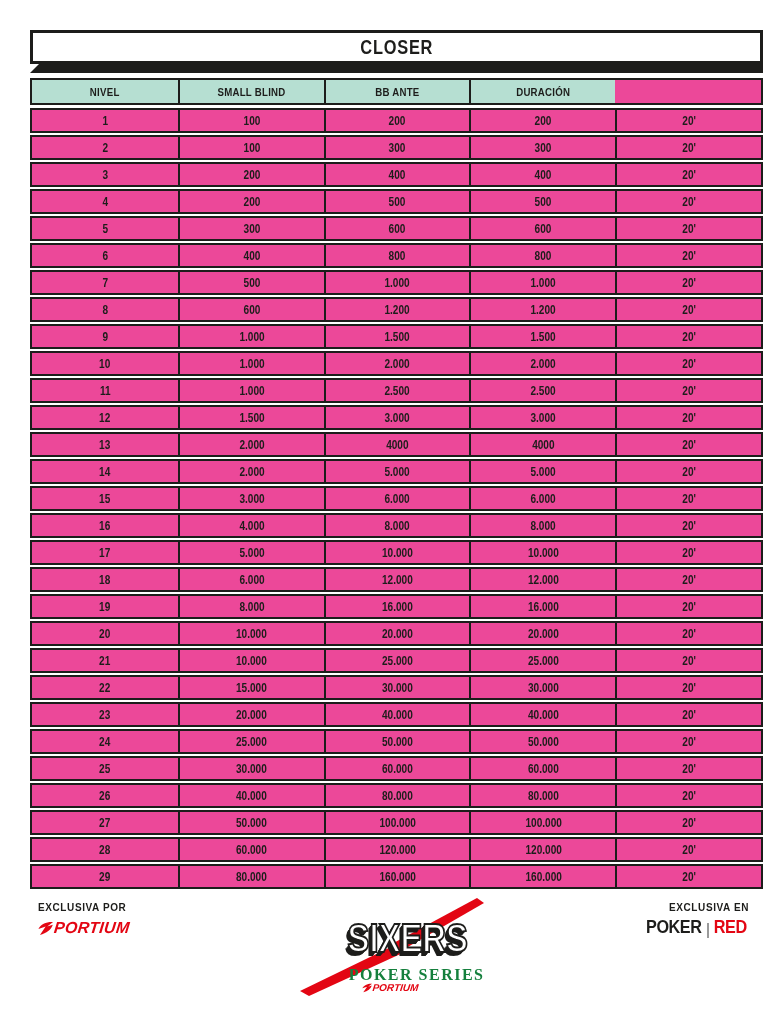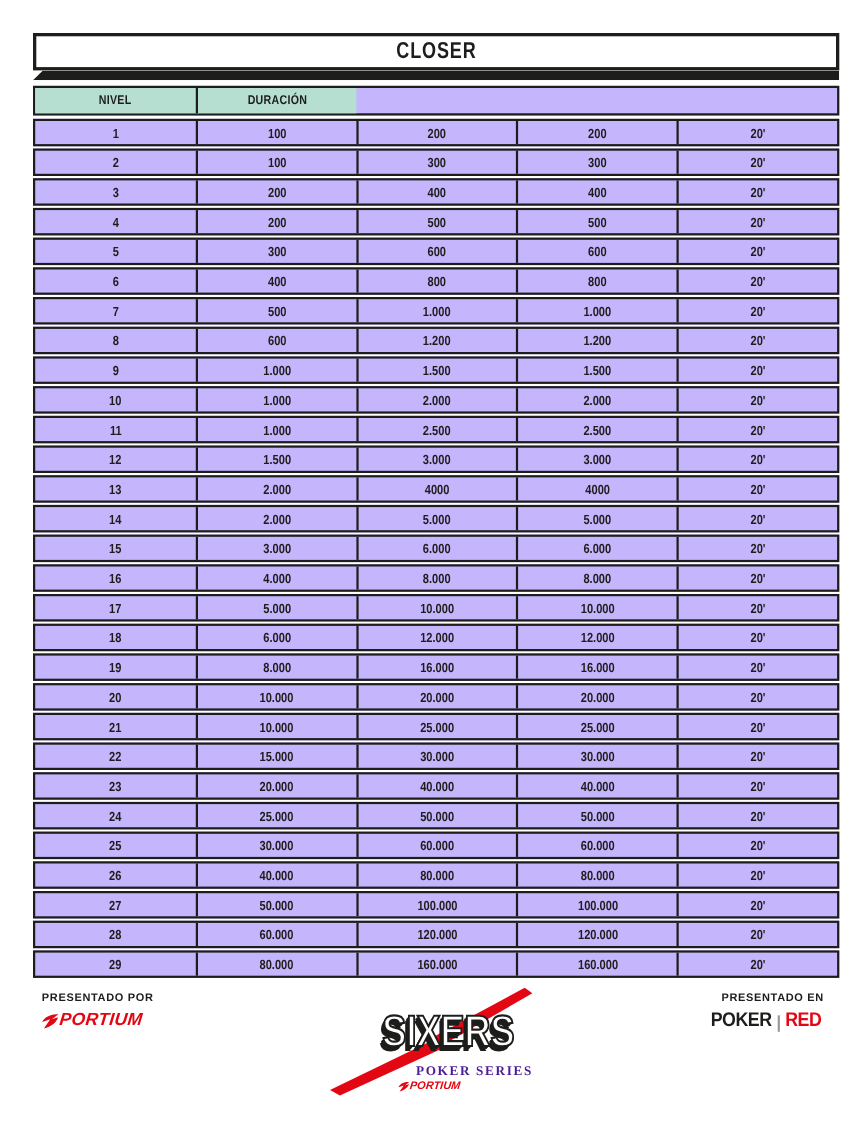--- a/index.html
+++ b/index.html
@@ -29,21 +29,21 @@
     clip-path: polygon(9px 0, 100% 0, 100% 100%, 0 100%);
     margin-bottom: 5px;
   }
 
   
   .blind-table { display: flex; flex-direction: column; }
   .trow {
     display: grid;
     grid-template-columns: 1fr 1fr 1fr 1fr 1fr;
     border: 2px solid #1d1d1b;
-    background: #c4b5fd;
+    background: #ec4899;
     height: 25px;
     margin-bottom: 2px;
   }
   .trow.header { height: 27px; margin-bottom: 3px; }
   .tcell {
     display: flex; align-items: center; justify-content: center;
     overflow: hidden;
   }
   .tcell + .tcell { border-left: 2px solid #1d1d1b; }
   .header .tcell { background: #b6dfd2; }
@@ -81,21 +81,21 @@
     position: absolute; left: 0; right: 0; top: 22px; z-index: 1;
     font-size: 40px; font-weight: 700; color: #ffffff;
     -webkit-text-stroke: 2px #1d1d1b;
     text-shadow: -2px 2px 0 #1d1d1b, -3px 3px 0 #1d1d1b, -4px 4px 0 #1d1d1b;
     letter-spacing: 0px; line-height: 1;
     display: block; transform: scaleX(0.82);
   }
   .sixers-sub {
     position: absolute; left: 0; right: 0; top: 70px; z-index: 1;
     font-family: "Liberation Serif", serif;
-    font-size: 12px; font-weight: 700; letter-spacing: 1.5px; color: #4c1d95;
+    font-size: 16px; font-weight: 700; letter-spacing: 1.5px; color: #15803d;
   }
   .sixers-brand {
     position: absolute; left: 0; right: 0; top: 86px; z-index: 1;
     display: flex; justify-content: center; align-items: center; gap: 1px;
     color: #e30613; font-weight: 700; font-style: italic; font-size: 10px;
     transform: skewX(-6deg);
   }
 </style>
 </head>
 <body>
@@ -107,20 +107,26 @@
   </div>
   <div class="title-shadow-bar"></div>
 
   <div class="blind-table">
 
     <div class="trow header">
       <div class="tcell">
           <span class="cond">NIVEL</span>
         </div>
       <div class="tcell">
+          <span class="cond">SMALL BLIND</span>
+        </div>
+      <div class="tcell">
+          <span class="cond">BB ANTE</span>
+        </div>
+      <div class="tcell">
           <span class="cond">DURACIÓN</span>
         </div>
     </div>
 
     <div>
 
         <div class="trow">
           <div class="tcell">
             <span class="cond">1</span>
           </div>
@@ -640,21 +646,21 @@
           <div class="tcell">
             <span class="cond">20'</span>
           </div>
         </div>
       </div>
 
   </div>
 </div>
 
 <div class="footer-left">
-  <div class="small-caps-label">PRESENTADO POR</div>
+  <div class="small-caps-label">EXCLUSIVA POR</div>
   <div class="sportium-wordmark">
     <svg width="15" height="15" viewBox="0 0 14 14" aria-hidden="true">
       <path d="M13.5 1 C8 0.5 2 3 0.5 7.5 L7 5.2 L2.5 13 C8.5 11.5 12.5 8 13.5 3.5 L8.5 5.2 Z" fill="#e30613"></path>
     </svg>
       <span>PORTIUM</span>
   </div>
 </div>
 
 <div class="footer-center">
   <div class="sixers-logo">
@@ -667,19 +673,19 @@
     <div class="sixers-brand">
       <svg width="10" height="10" viewBox="0 0 14 14" aria-hidden="true">
         <path d="M13.5 1 C8 0.5 2 3 0.5 7.5 L7 5.2 L2.5 13 C8.5 11.5 12.5 8 13.5 3.5 L8.5 5.2 Z" fill="#e30613"></path>
       </svg>
         <span>PORTIUM</span>
     </div>
   </div>
 </div>
 
 <div class="footer-right">
-  <div class="small-caps-label">PRESENTADO EN</div>
+  <div class="small-caps-label">EXCLUSIVA EN</div>
   <div class="pokerred-wordmark">
     <span class="pr-poker">POKER</span>
     <span class="pr-bar"></span>
     <span class="pr-red">RED</span>
   </div>
 </div>
 
 </body></html>

